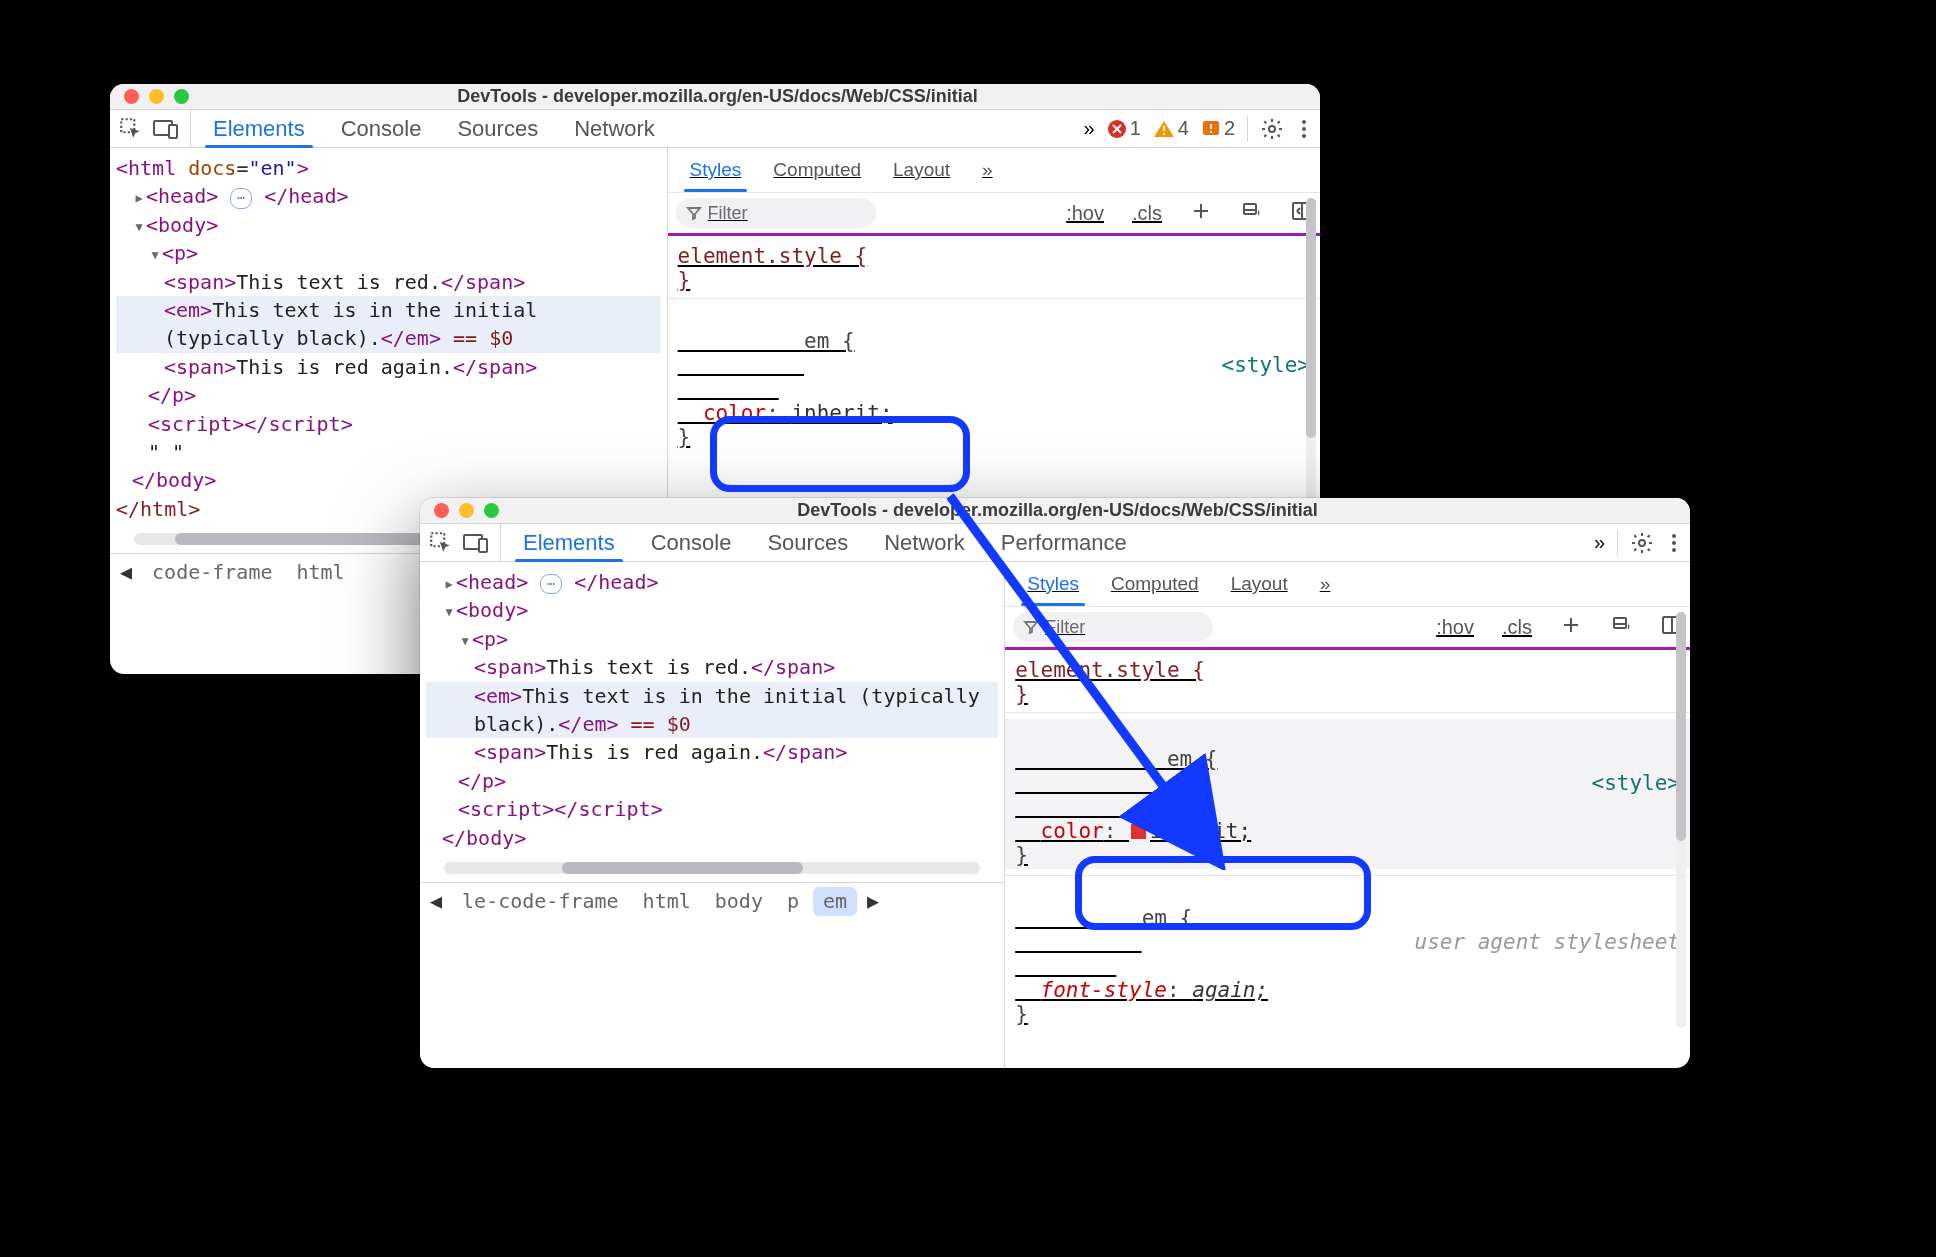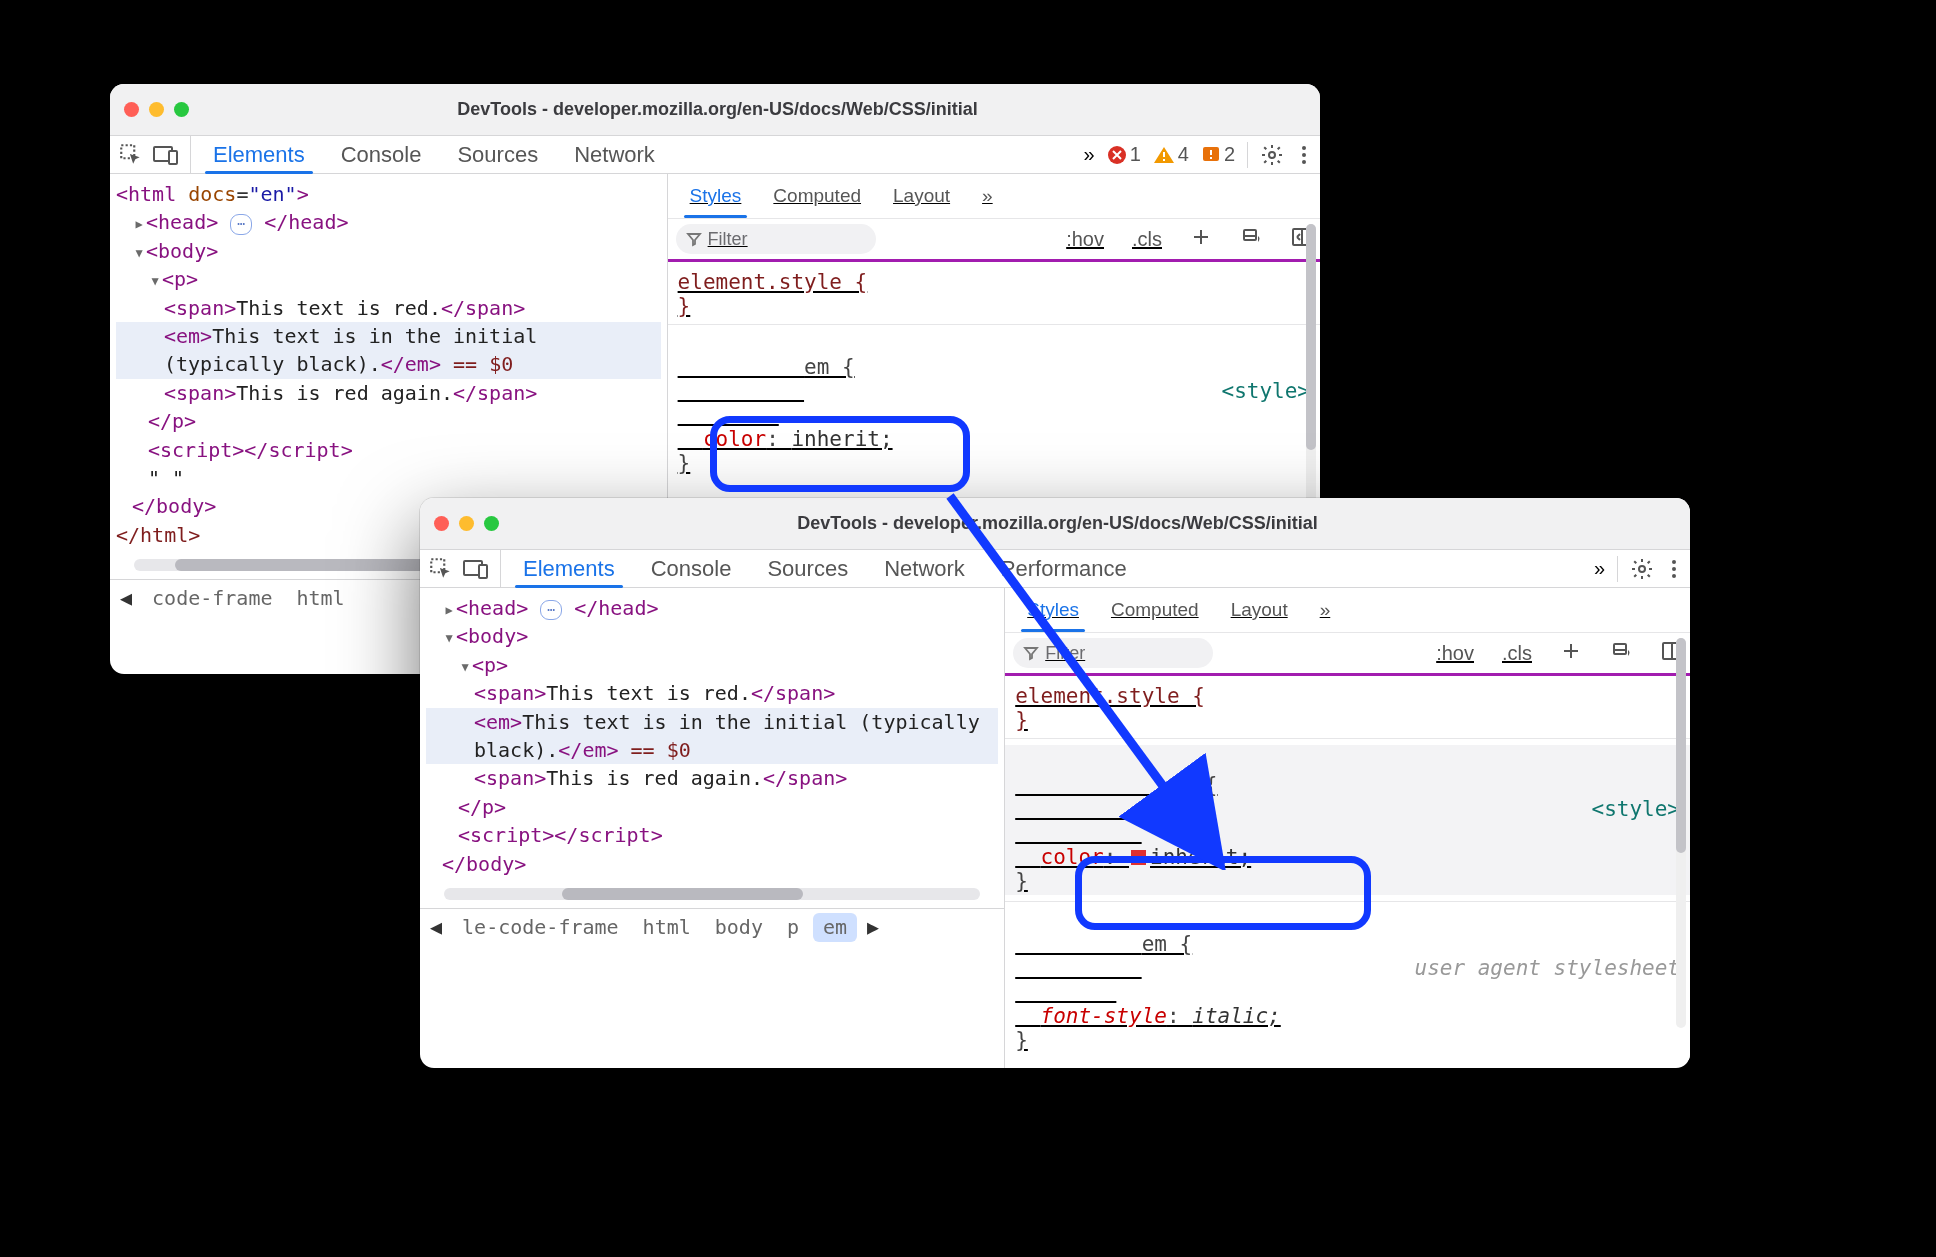--- a/index.html
+++ b/index.html
@@ -17,21 +17,21 @@
   .window {
     position: absolute;
     background: #fff;
     border-radius: 14px;
     box-shadow: 0 30px 80px rgba(0,0,0,.55), 0 0 0 1px rgba(0,0,0,.1);
     overflow: hidden;
     display: flex;
     flex-direction: column;
   }
   .titlebar {
-    height: 52px;
+    height: 26px;
     background: #f1f1f2;
     display: flex;
     align-items: center;
     padding: 0 14px;
     gap: 10px;
     border-bottom: 1px solid #d6d6d8;
   }
   .traffic { display: flex; gap: 10px; }
   .dot { width: 15px; height: 15px; border-radius: 50%; }
   .dot.red { background:#ff5f57; } .dot.yel { background:#febc2e; } .dot.grn { background:#28c840; }
@@ -440,21 +440,21 @@
             <span class="csssrc">&lt;style&gt;</span>
           </div>
           <div class="cssline">  <span class="cssprop">color</span>: <span class="swatch-red"></span><span class="cssval">inherit;</span></div>
           <div class="cssline">}</div>
         </div>
         <div class="rule-sep"></div>
         <div class="cssline rule-ua">
           <span>em {</span>
           <span class="ua">user agent stylesheet</span>
         </div>
-        <div class="cssline rule-ua">  <span class="cssprop">font-style</span>: <span class="cssval">italic;</span></div>
+        <div class="cssline rule-ua">  <span class="cssprop">font-style</span>: <span class="cssval">again;</span></div>
         <div class="cssline">}</div>
       </div>
       <div class="vsbar">
           <div class="vthumb" style="top:0; height:55%;"></div>
         </div>
     </div>
   </div>
 </div>
 
 <div class="overlay">

